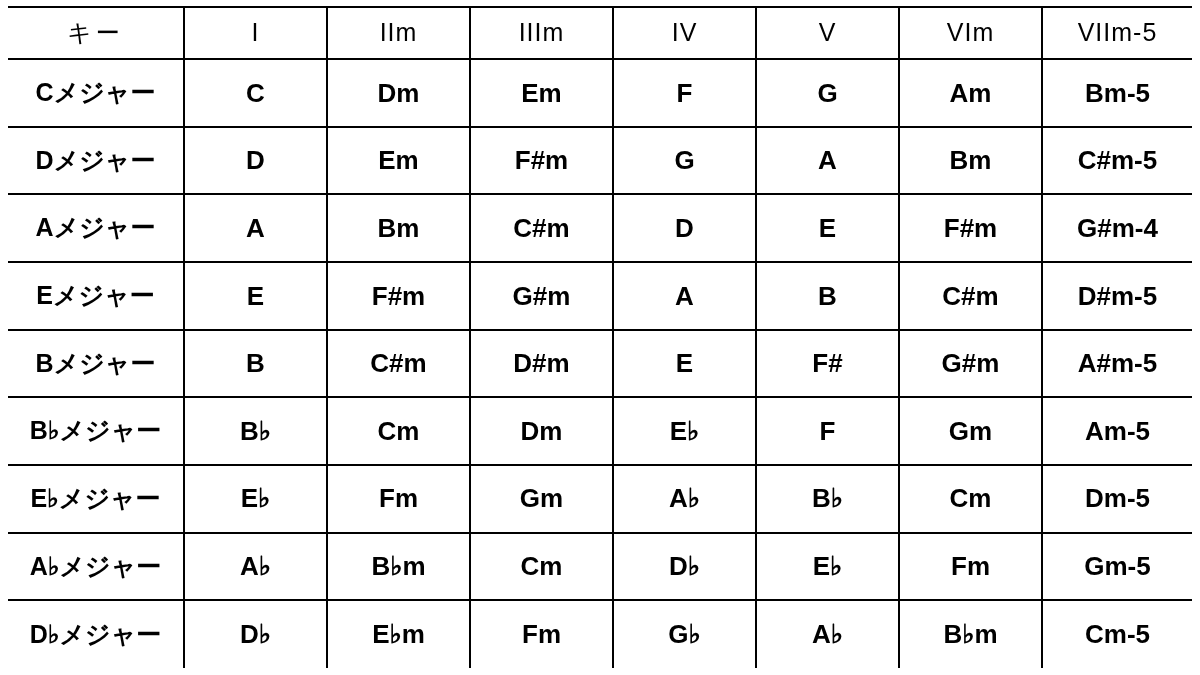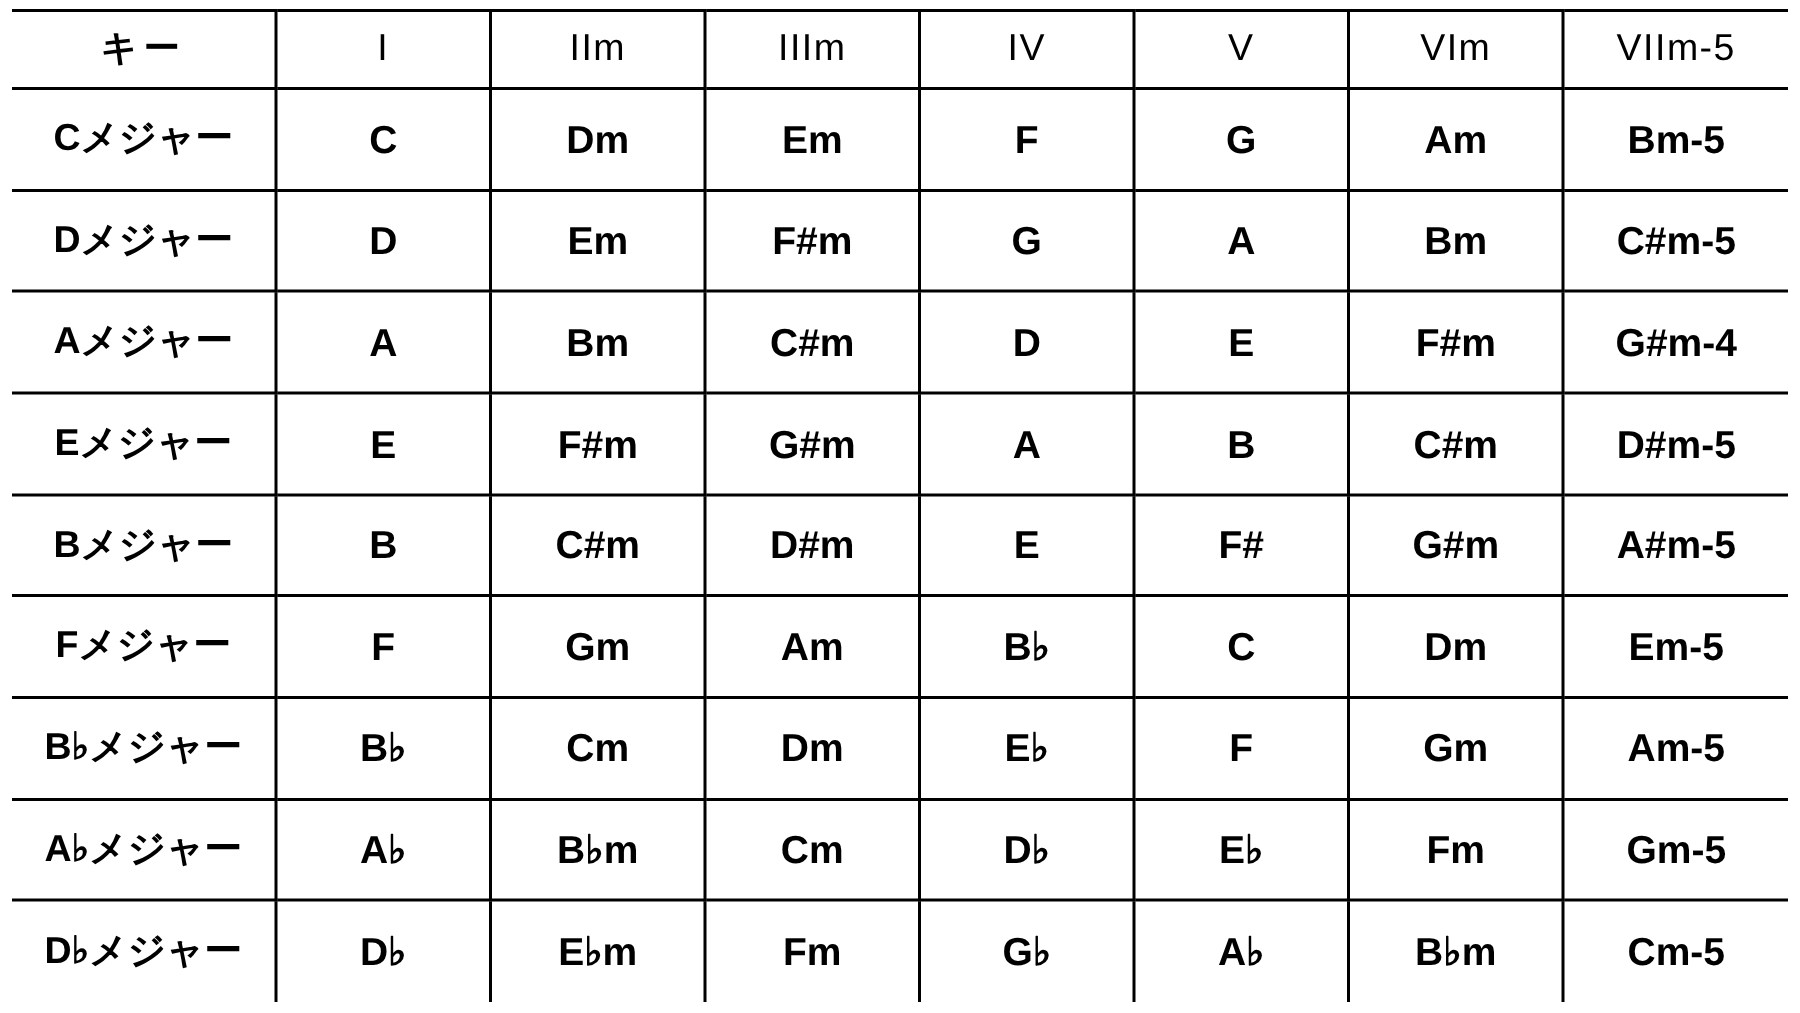--- a/index.html
+++ b/index.html
@@ -52,21 +52,21 @@
   thead th {
     font-weight: 400;
     font-size: 25px;
     letter-spacing: 1px;
     border-top: none;
   }
   thead th.key-head {
     font-size: 24px;
     letter-spacing: 4px;
   }
-  thead th:first-child { border-left: none; font-weight: bold; }
+  thead th:first-child { border-left: none; }
   thead th:last-child  { border-right: none; }
 
   
   tbody tr { height: 50px; }
   tbody td {
     font-weight: bold;
     font-size: 26px;
   }
   tbody td.key-cell {
     font-size: 25px;
@@ -148,40 +148,40 @@
         <td class="key-cell">Bメジャー</td>
         <td>B</td>
         <td>C#m</td>
         <td>D#m</td>
         <td>E</td>
         <td>F#</td>
         <td>G#m</td>
         <td>A#m-5</td>
       </tr>
       <tr>
-        <td class="key-cell">Fメジャー</td>
-        <td>F</td>
-        <td>Gm</td>
-        <td>Am</td>
-        <td>B♭</td>
-        <td>C</td>
-        <td>Dm</td>
-        <td>Em-5</td>
-      </tr>
-      <tr>
         <td class="key-cell">B♭メジャー</td>
         <td>B♭</td>
         <td>Cm</td>
         <td>Dm</td>
         <td>E♭</td>
         <td>F</td>
         <td>Gm</td>
         <td>Am-5</td>
       </tr>
       <tr>
+        <td class="key-cell">E♭メジャー</td>
+        <td>E♭</td>
+        <td>Fm</td>
+        <td>Gm</td>
+        <td>A♭</td>
+        <td>B♭</td>
+        <td>Cm</td>
+        <td>Dm-5</td>
+      </tr>
+      <tr>
         <td class="key-cell">A♭メジャー</td>
         <td>A♭</td>
         <td>B♭m</td>
         <td>Cm</td>
         <td>D♭</td>
         <td>E♭</td>
         <td>Fm</td>
         <td>Gm-5</td>
       </tr>
       <tr>

